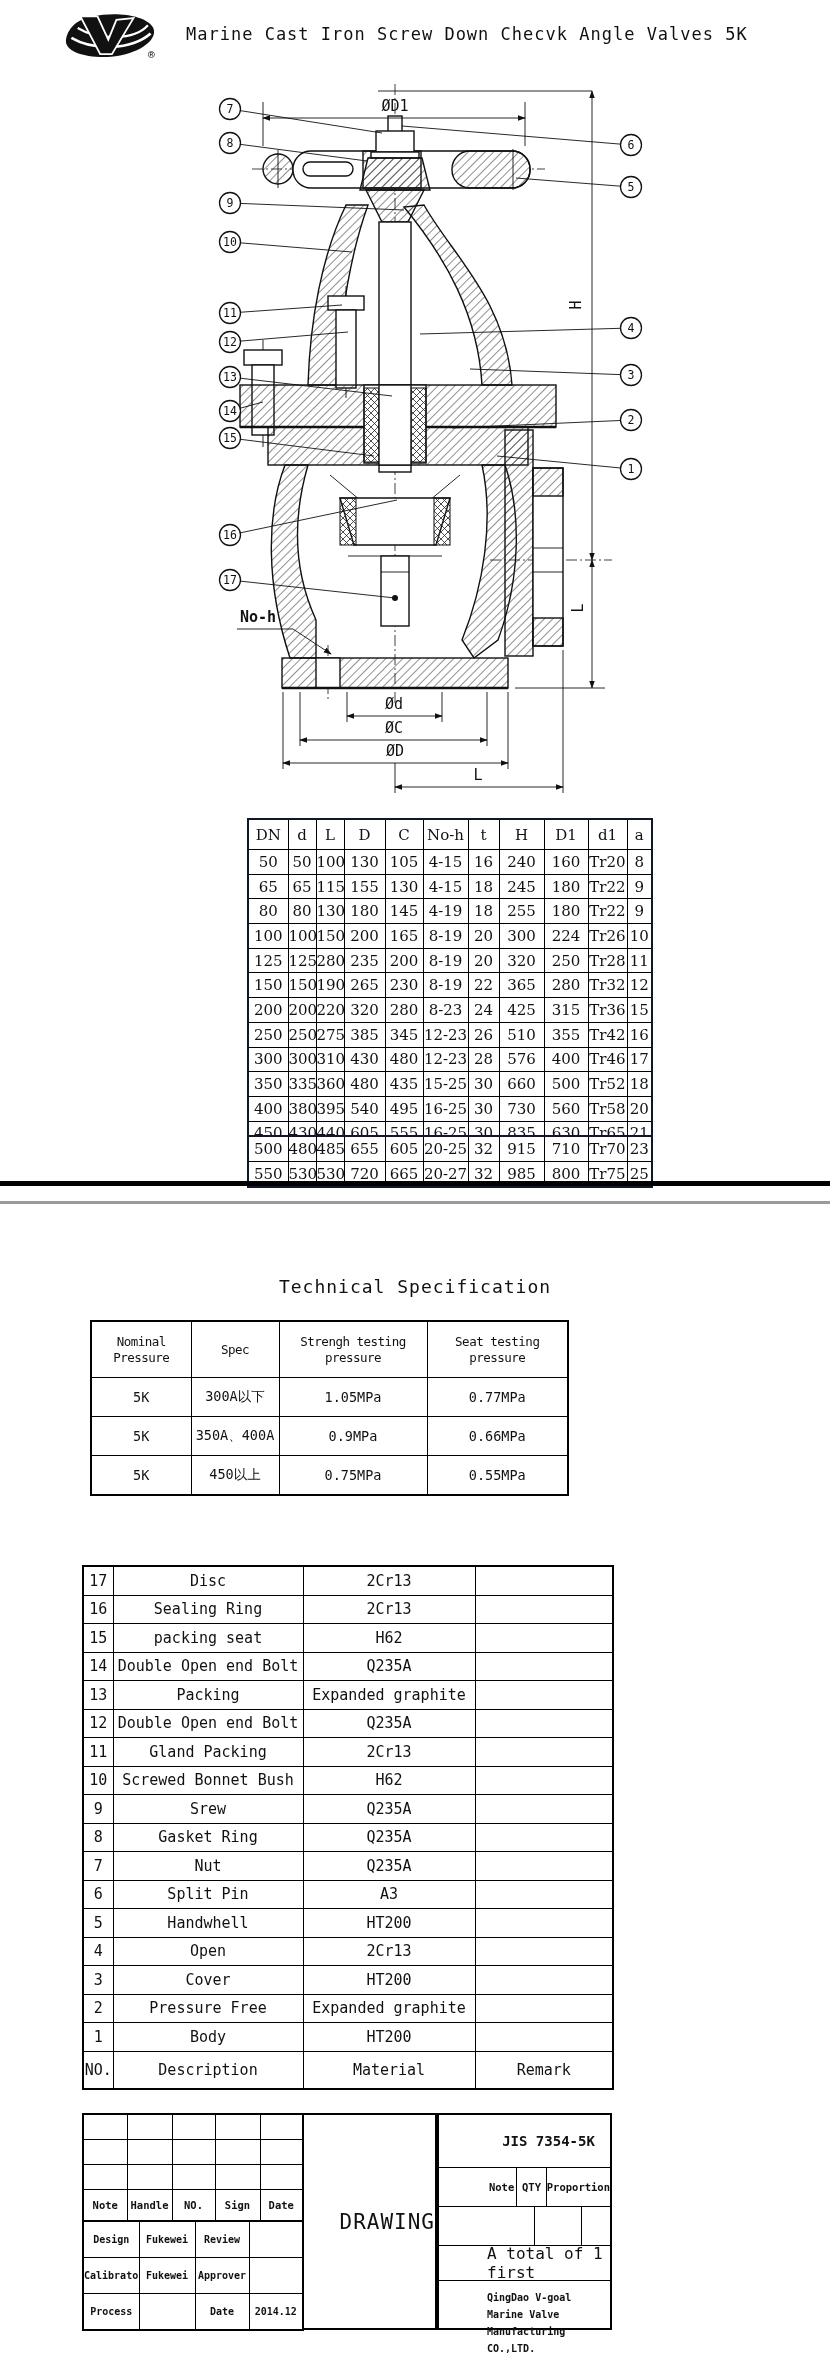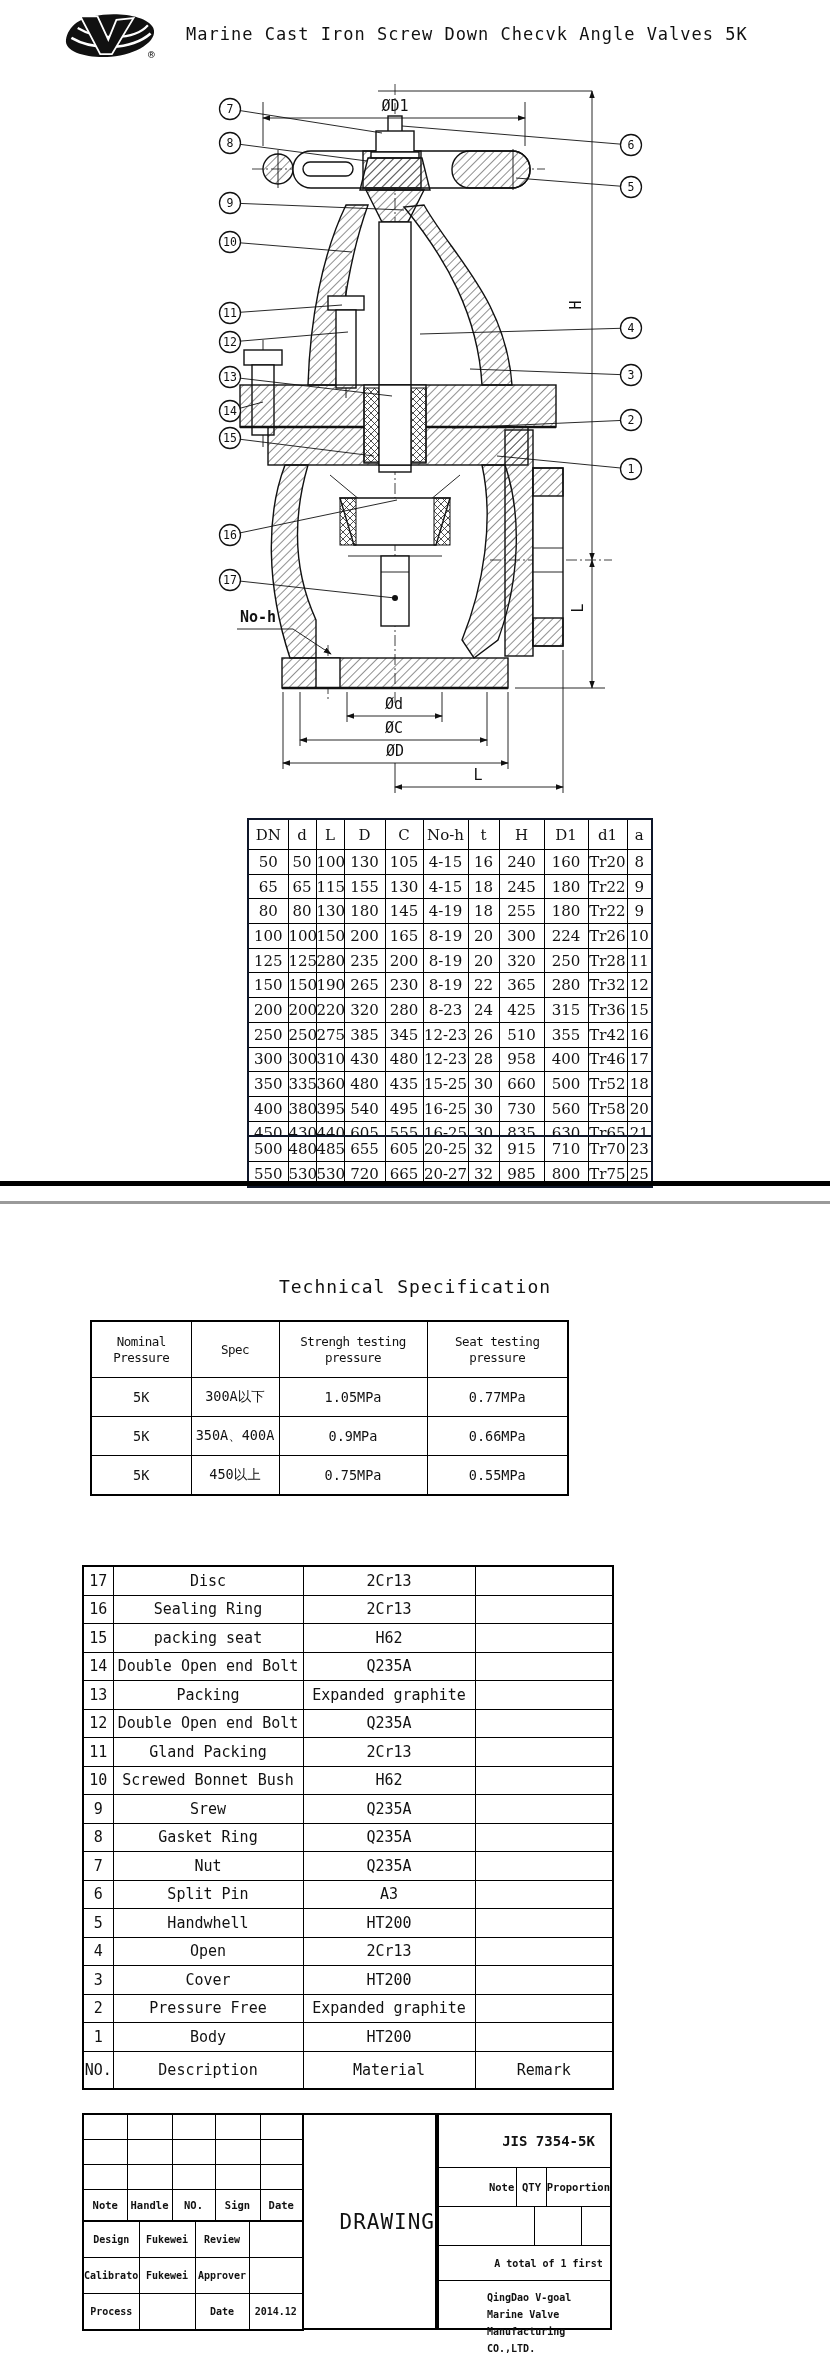--- a/index.html
+++ b/index.html
@@ -61,21 +61,21 @@
   .tb-mid{position:absolute;left:302px;top:2113px;width:135px;height:217px;border:2px solid #000;
           box-sizing:border-box;display:flex;align-items:center;justify-content:flex-end;
           font-size:21px;letter-spacing:1px;}
   .tb-right{position:absolute;left:437px;top:2113px;width:175px;height:217px;border:2px solid #000;box-sizing:border-box;}
   .tb-right .row{box-sizing:border-box;border-bottom:1.5px solid #000;display:flex;align-items:center;justify-content:center;padding-left:48px;}
   .tbr-jis{height:53px;font-size:14px;font-weight:bold;}
   .tbr-qty{height:39px;}
   .tbr-qty .cell{box-sizing:border-box;height:100%;display:flex;align-items:center;justify-content:center;
                  font-size:10.5px;font-weight:bold;border-right:1.5px solid #000;}
   .tbr-qty .cell:last-child{border-right:none;}
-  .tbr-total{height:35px;font-size:10px;font-weight:bold;}
+  .tbr-total{height:35px;font-size:16px;font-weight:normal;}
   .tbr-co{height:83px;border-bottom:none!important;flex-direction:column;font-size:10px;font-weight:bold;line-height:1.7;}
 </style>
 </head>
 <body>
 
 <svg class="hdr-logo" viewBox="0 0 120 60">
   <path d="M22 14 C44 0 98 2 107 20 C113 34 88 50 60 52 C35 54 8 47 10 33 C11 26 15 19 22 14 Z" fill="#111"></path>
   <path d="M16 31 C40 45 82 45 104 26" stroke="#fff" stroke-width="3" fill="none"></path>
   <path d="M23 20 C46 34 86 34 101 17" stroke="#fff" stroke-width="2.4" fill="none"></path>
   <polygon points="26,7 45,7 57,33 66,11 85,9 61,49 48,49" fill="#111" stroke="#fff" stroke-width="2"></polygon>
@@ -406,21 +406,21 @@
         <td>16</td>
       </tr>
       <tr>
         <td>300</td>
         <td>300</td>
         <td>310</td>
         <td>430</td>
         <td>480</td>
         <td>12-23</td>
         <td>28</td>
-        <td>958</td>
+        <td>576</td>
         <td>400</td>
         <td>Tr46</td>
         <td>17</td>
       </tr>
       <tr>
         <td>350</td>
         <td>335</td>
         <td>360</td>
         <td>480</td>
         <td>435</td>

